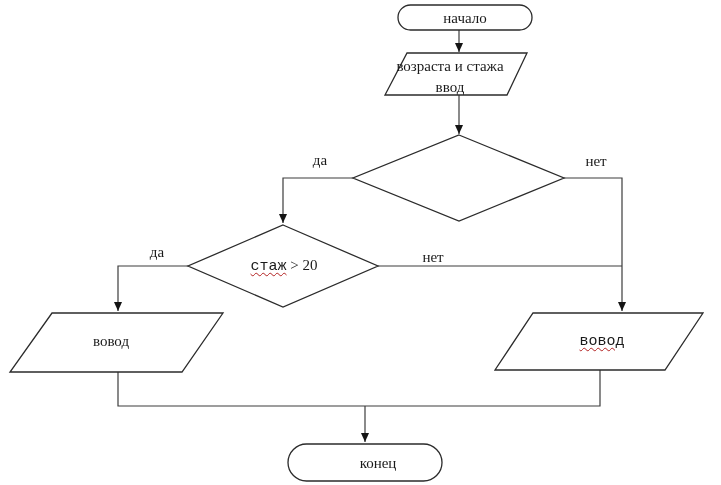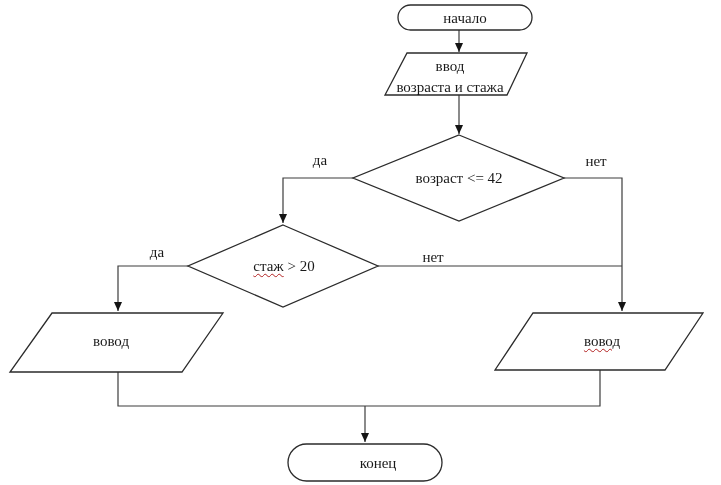--- a/index.html
+++ b/index.html
@@ -22,20 +22,21 @@
     color: #1a1a1a;
     white-space: nowrap;
     text-align: center;
   }
   .squiggle {
     text-decoration-line: underline;
     text-decoration-style: wavy;
     text-decoration-color: #b22222;
     text-decoration-thickness: 1px;
     text-underline-offset: 2px;
+    font-family: Liberation Mono, monospace;
   }
 </style>
 </head>
 <body>
 
 <div class="stage">
 
   <svg width="721" height="485" viewBox="0 0 721 485">
     <defs>
       <marker id="arw" markerWidth="10" markerHeight="9" refX="9" refY="4" orient="auto" markerUnits="userSpaceOnUse">
@@ -57,25 +58,24 @@
     <polygon class="shape" points="459,135 564,178 459,221 353,178"></polygon>
     <polygon class="shape" points="283,225 378,266 283,307 188,266"></polygon>
     <polygon class="shape" points="52,313 223,313 182,372 10,372"></polygon>
     <polygon class="shape" points="533,313 703,313 665,370 495,370"></polygon>
     <rect class="shape" x="288" y="444" width="154" height="37" rx="18.5" ry="18.5"></rect>
   </svg>
 
   <div class="lbl" style="left:465px; top:18px;">начало</div>
 
   <div class="lbl" style="left:450px; top:77px;">
+    <div>возраста и стажа</div>
     <div>ввод</div>
-    <div>возраста и стажа</div>
   </div>
 
-  <div class="lbl" style="left:459px; top:178px;">возраст &lt;= 42</div>
 
   <div class="lbl" style="left:320px; top:160px;">да</div>
 
   <div class="lbl" style="left:596px; top:161px;">нет</div>
 
   <div class="lbl" style="left:284px; top:266px;"><span class="squiggle">стаж</span><span> &gt; 20</span></div>
 
   <div class="lbl" style="left:157px; top:252px;">да</div>
 
   <div class="lbl" style="left:433px; top:257px;">нет</div>

